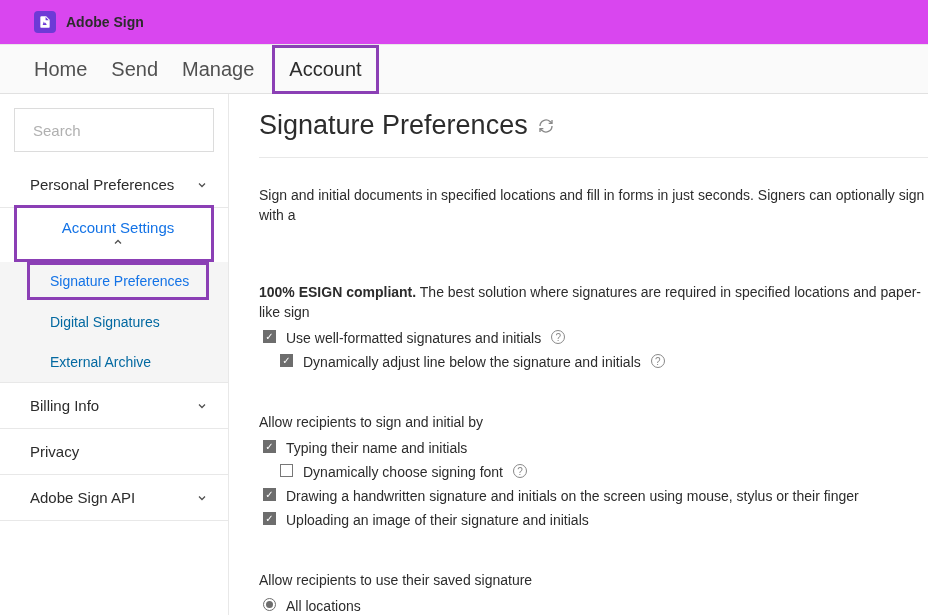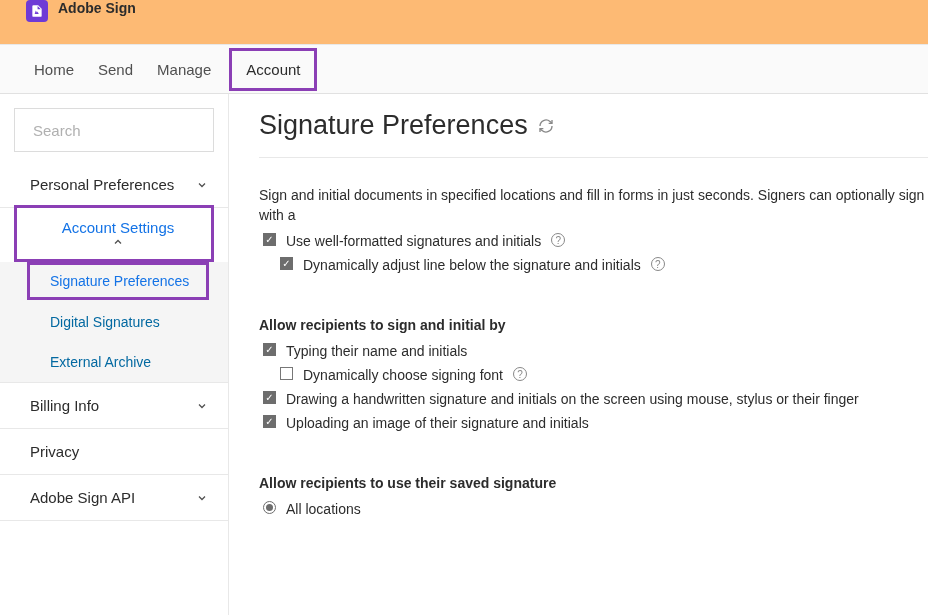--- a/index.html
+++ b/index.html
@@ -1,24 +1,24 @@
 <!DOCTYPE html>
 <html><head>
   <meta charset="utf-8">
   <style>
     * { margin: 0; padding: 0; box-sizing: border-box; }
     body { font-family: -apple-system, BlinkMacSystemFont, "Segoe UI", sans-serif; background: #fff; color: #2c2c2c; width: 928px; height: 615px; overflow: hidden; }
     
-    .top-bar { height: 45px; background: #fdba74; display: flex; padding-left: 26px; border-bottom: 1px solid #e8e8e8; }
+    .top-bar { height: 45px; background: #d946ef; display: flex; align-items: center; padding-left: 34px; border-bottom: 1px solid #e8e8e8; }
     .app-logo { width: 22px; height: 22px; background: #6e3ad6; border-radius: 4px; display: flex; align-items: center; justify-content: center; color: #fff; margin-right: 10px; }
     .app-logo svg { width: 14px; height: 14px; }
     .app-title { font-size: 14px; font-weight: 700; color: #2c2c2c; }
     
     .nav-bar { height: 49px; background: #fafafa; display: flex; align-items: center; padding-left: 22px; border-bottom: 1px solid #e1e1e1; gap: 0; }
-    .nav-item { font-size: 15px; color: #505050; padding: 6px 12px; cursor: pointer; }
+    .nav-item { font-size: 20px; color: #505050; padding: 6px 12px; cursor: pointer; }
     .nav-item.active { color: #2c2c2c; }
     .highlight-box { border: 3px solid #8b3fb5; padding: 10px 14px; margin-left: 6px; }
     
     .content { display: flex; height: calc(100% - 94px); }
     
     .sidebar { width: 229px; border-right: 1px solid #e8e8e8; background: #fff; padding-top: 14px; }
     .search-box { margin: 0 14px 10px 14px; border: 1px solid #dcdcdc; height: 44px; display: flex; align-items: center; padding: 0 10px; }
     .search-box svg { width: 18px; height: 18px; stroke: #888; margin-right: 8px; }
     .search-box input { border: none; outline: none; font-size: 15px; color: #999; background: transparent; flex: 1; }
     .search-box input::placeholder { color: #b0b0b0; }
@@ -50,21 +50,21 @@
     
     .option-row { display: flex; align-items: flex-start; gap: 10px; margin: 8px 0 0 0; font-size: 14px; color: #2c2c2c; }
     .option-row.indent1 { margin-left: 17px; }
     .checkbox { width: 13px; height: 13px; border: 1px solid #777; display: inline-flex; align-items: center; justify-content: center; flex-shrink: 0; }
     .checkbox.checked { background: #6d6d6d; border-color: #6d6d6d; }
     .checkbox.checked::after { content: "✓"; color: #fff; font-size: 10px; line-height: 1; }
     .radio { width: 13px; height: 13px; border: 1.5px solid #6d6d6d; border-radius: 50%; display: inline-flex; align-items: center; justify-content: center; flex-shrink: 0; }
     .radio.selected::after { content: ""; width: 7px; height: 7px; background: #6d6d6d; border-radius: 50%; }
     .help-icon { width: 14px; height: 14px; border: 1px solid #888; border-radius: 50%; display: inline-flex; align-items: center; justify-content: center; font-size: 10px; color: #888; flex-shrink: 0; }
     
-    .subhead { font-size: 14px; font-weight: 700; color: #2c2c2c; margin: 44px 0 10px 0; }
+    .subhead { font-size: 14px; font-weight: 400; color: #2c2c2c; margin: 44px 0 10px 0; }
     .first-option-block { margin-top: 8px; }
     .option-group { margin-left: 4px; }
   </style>
 </head>
 <body>
 
 <div class="top-bar">
   <div class="app-logo">
     <svg viewBox="0 0 24 24" fill="white">
         <path d="M14 2H6a2 2 0 0 0-2 2v16a2 2 0 0 0 2 2h12a2 2 0 0 0 2-2V8l-6-6zM13 3.5L18.5 9H13V3.5zM8 17l2-6 2 4 1-2 2 4H8z"></path>
@@ -150,20 +150,23 @@
       <svg class="refresh-icon" viewBox="0 0 24 24" fill="none" stroke="#888" stroke-width="2">
           <path d="M3 12a9 9 0 0 1 15-6.7L21 8"></path>
           <path d="M21 3v5h-5"></path>
           <path d="M21 12a9 9 0 0 1-15 6.7L3 16"></path>
           <path d="M3 21v-5h5"></path>
         </svg>
     </div>
 
     <div class="section-text intro">Sign and initial documents in specified locations and fill in forms in just seconds. Signers can optionally sign with a</div>
 
+    <div class="section-text compliant">
+      <b>100% ESIGN compliant.</b><span> The best solution where signatures are required in specified locations and paper-like sign</span>
+    </div>
 
     <div class="option-group first-option-block">
       <div class="option-row">
         <span class="checkbox checked"></span>
         <span>Use well-formatted signatures and initials</span>
         <span class="help-icon">?</span>
       </div>
       <div class="option-row indent1">
         <span class="checkbox checked"></span>
         <span>Dynamically adjust line below the signature and initials</span>

